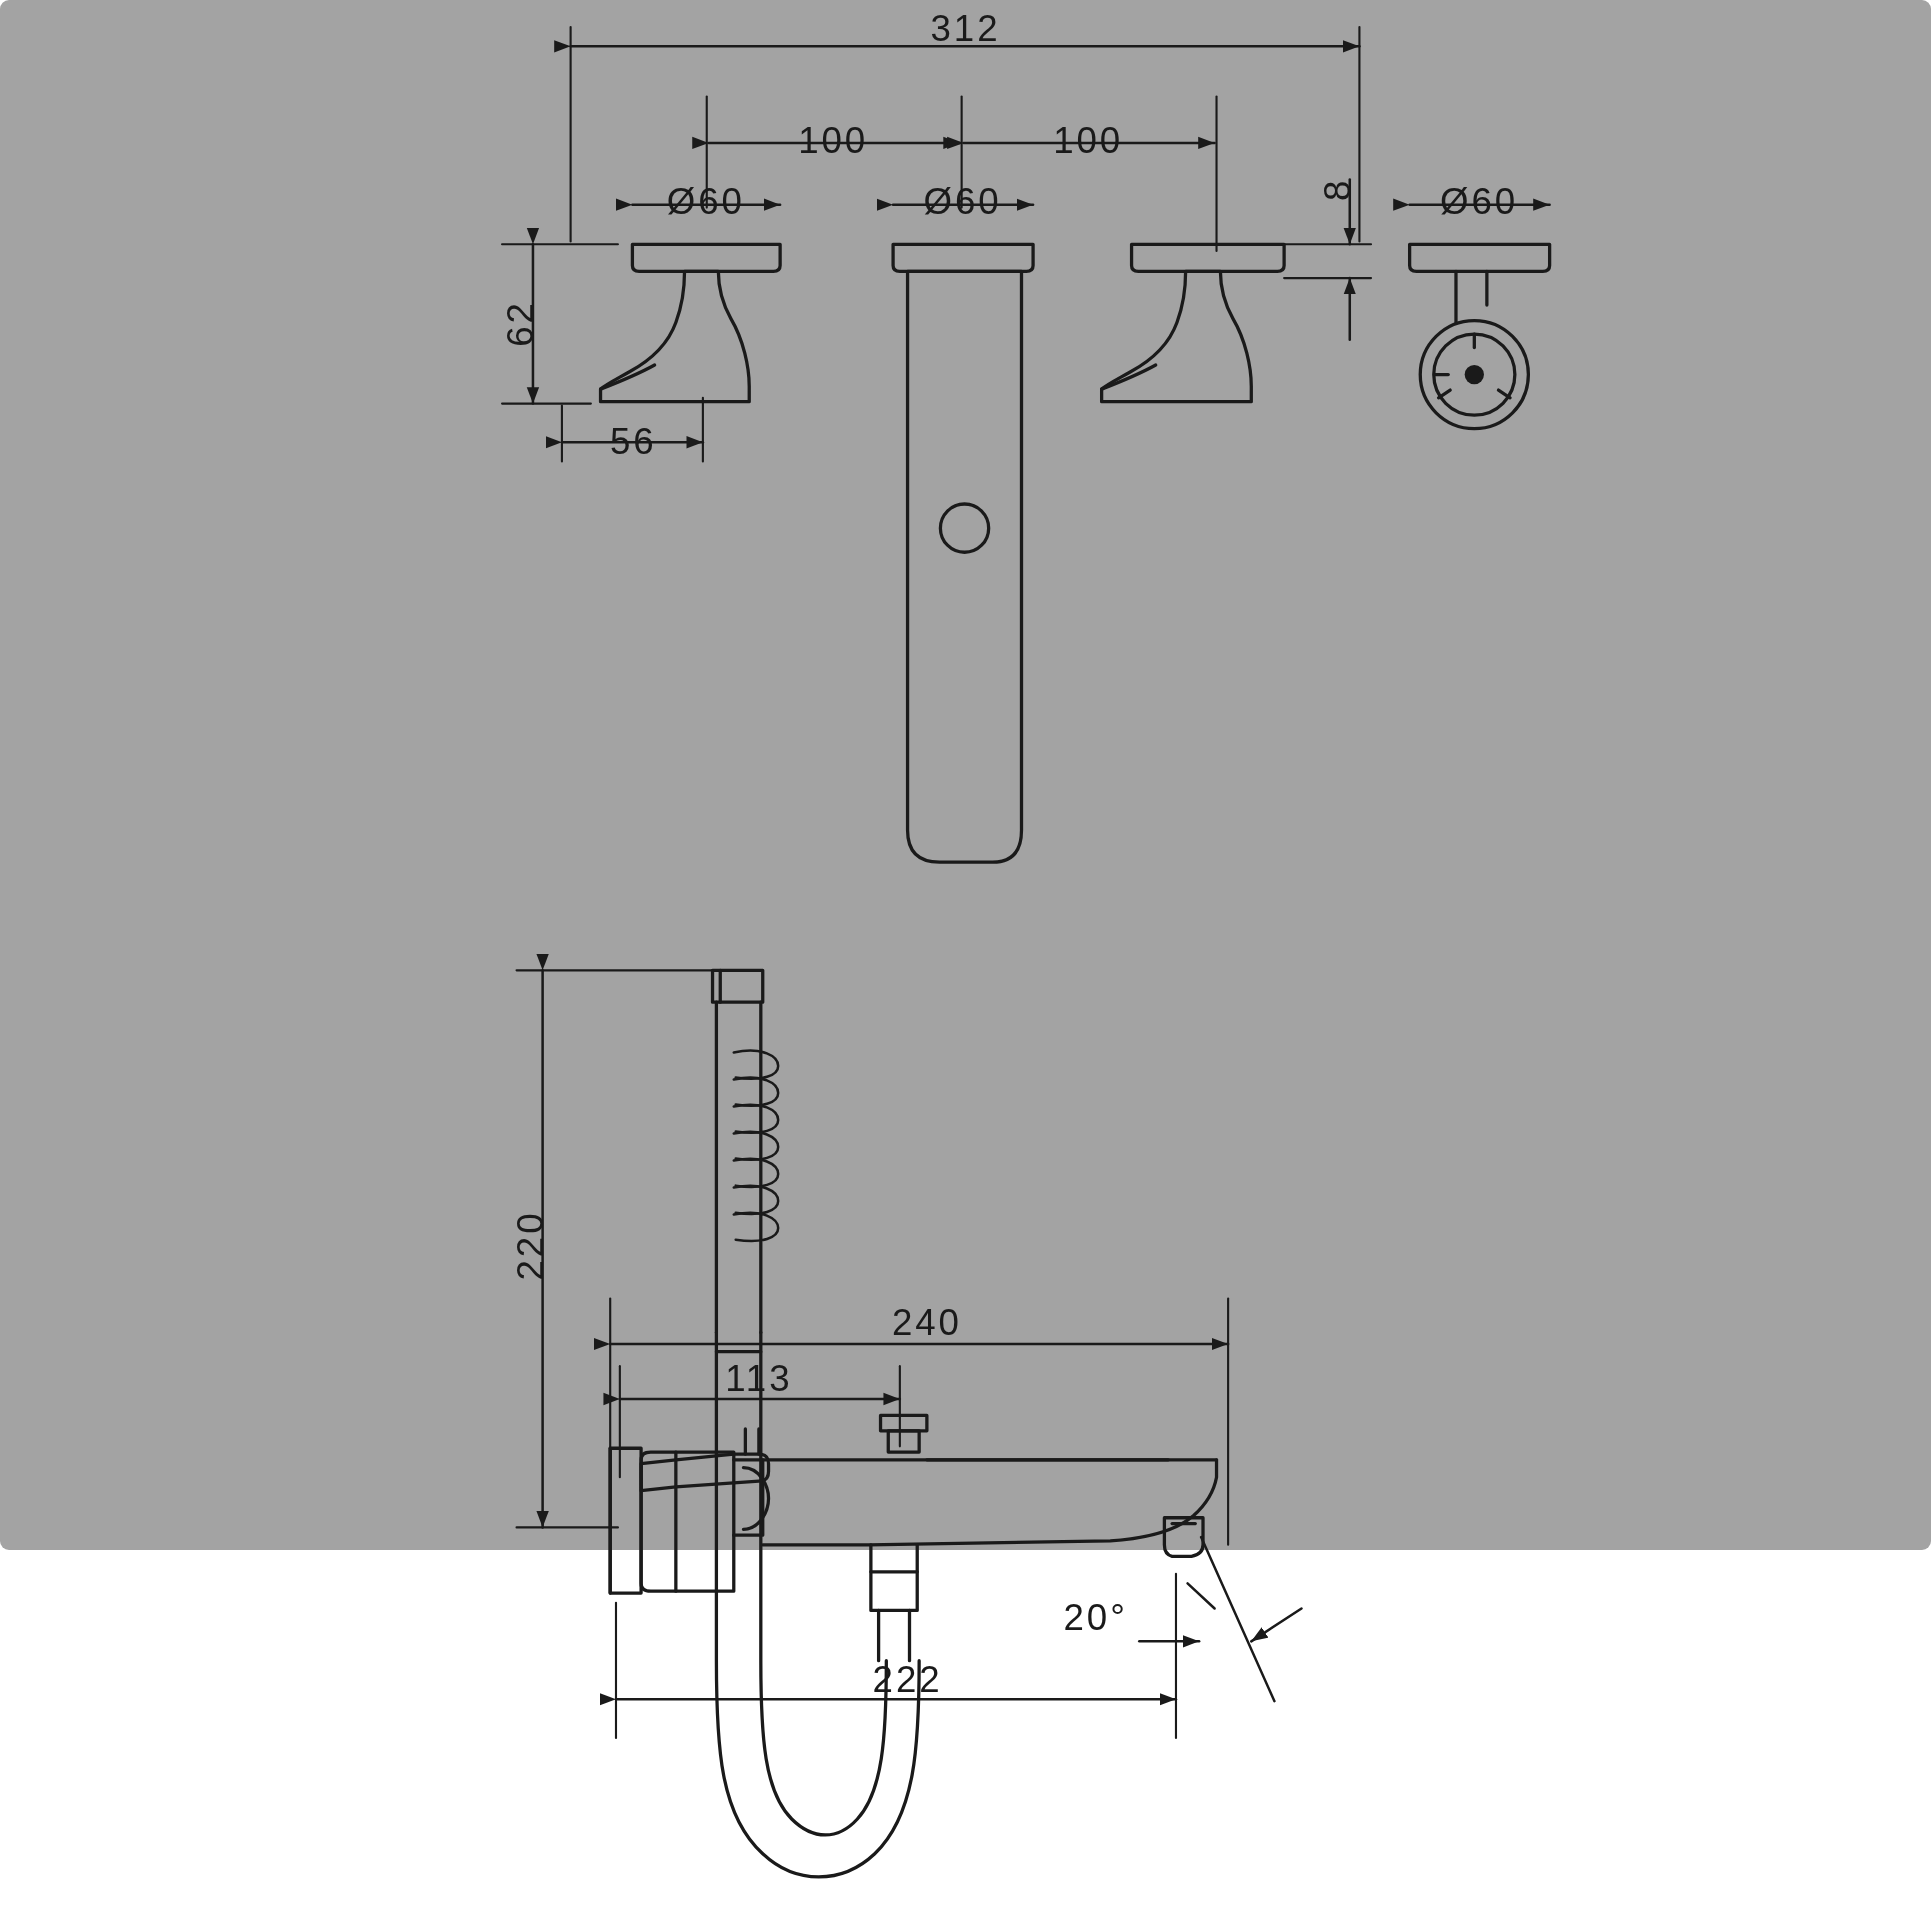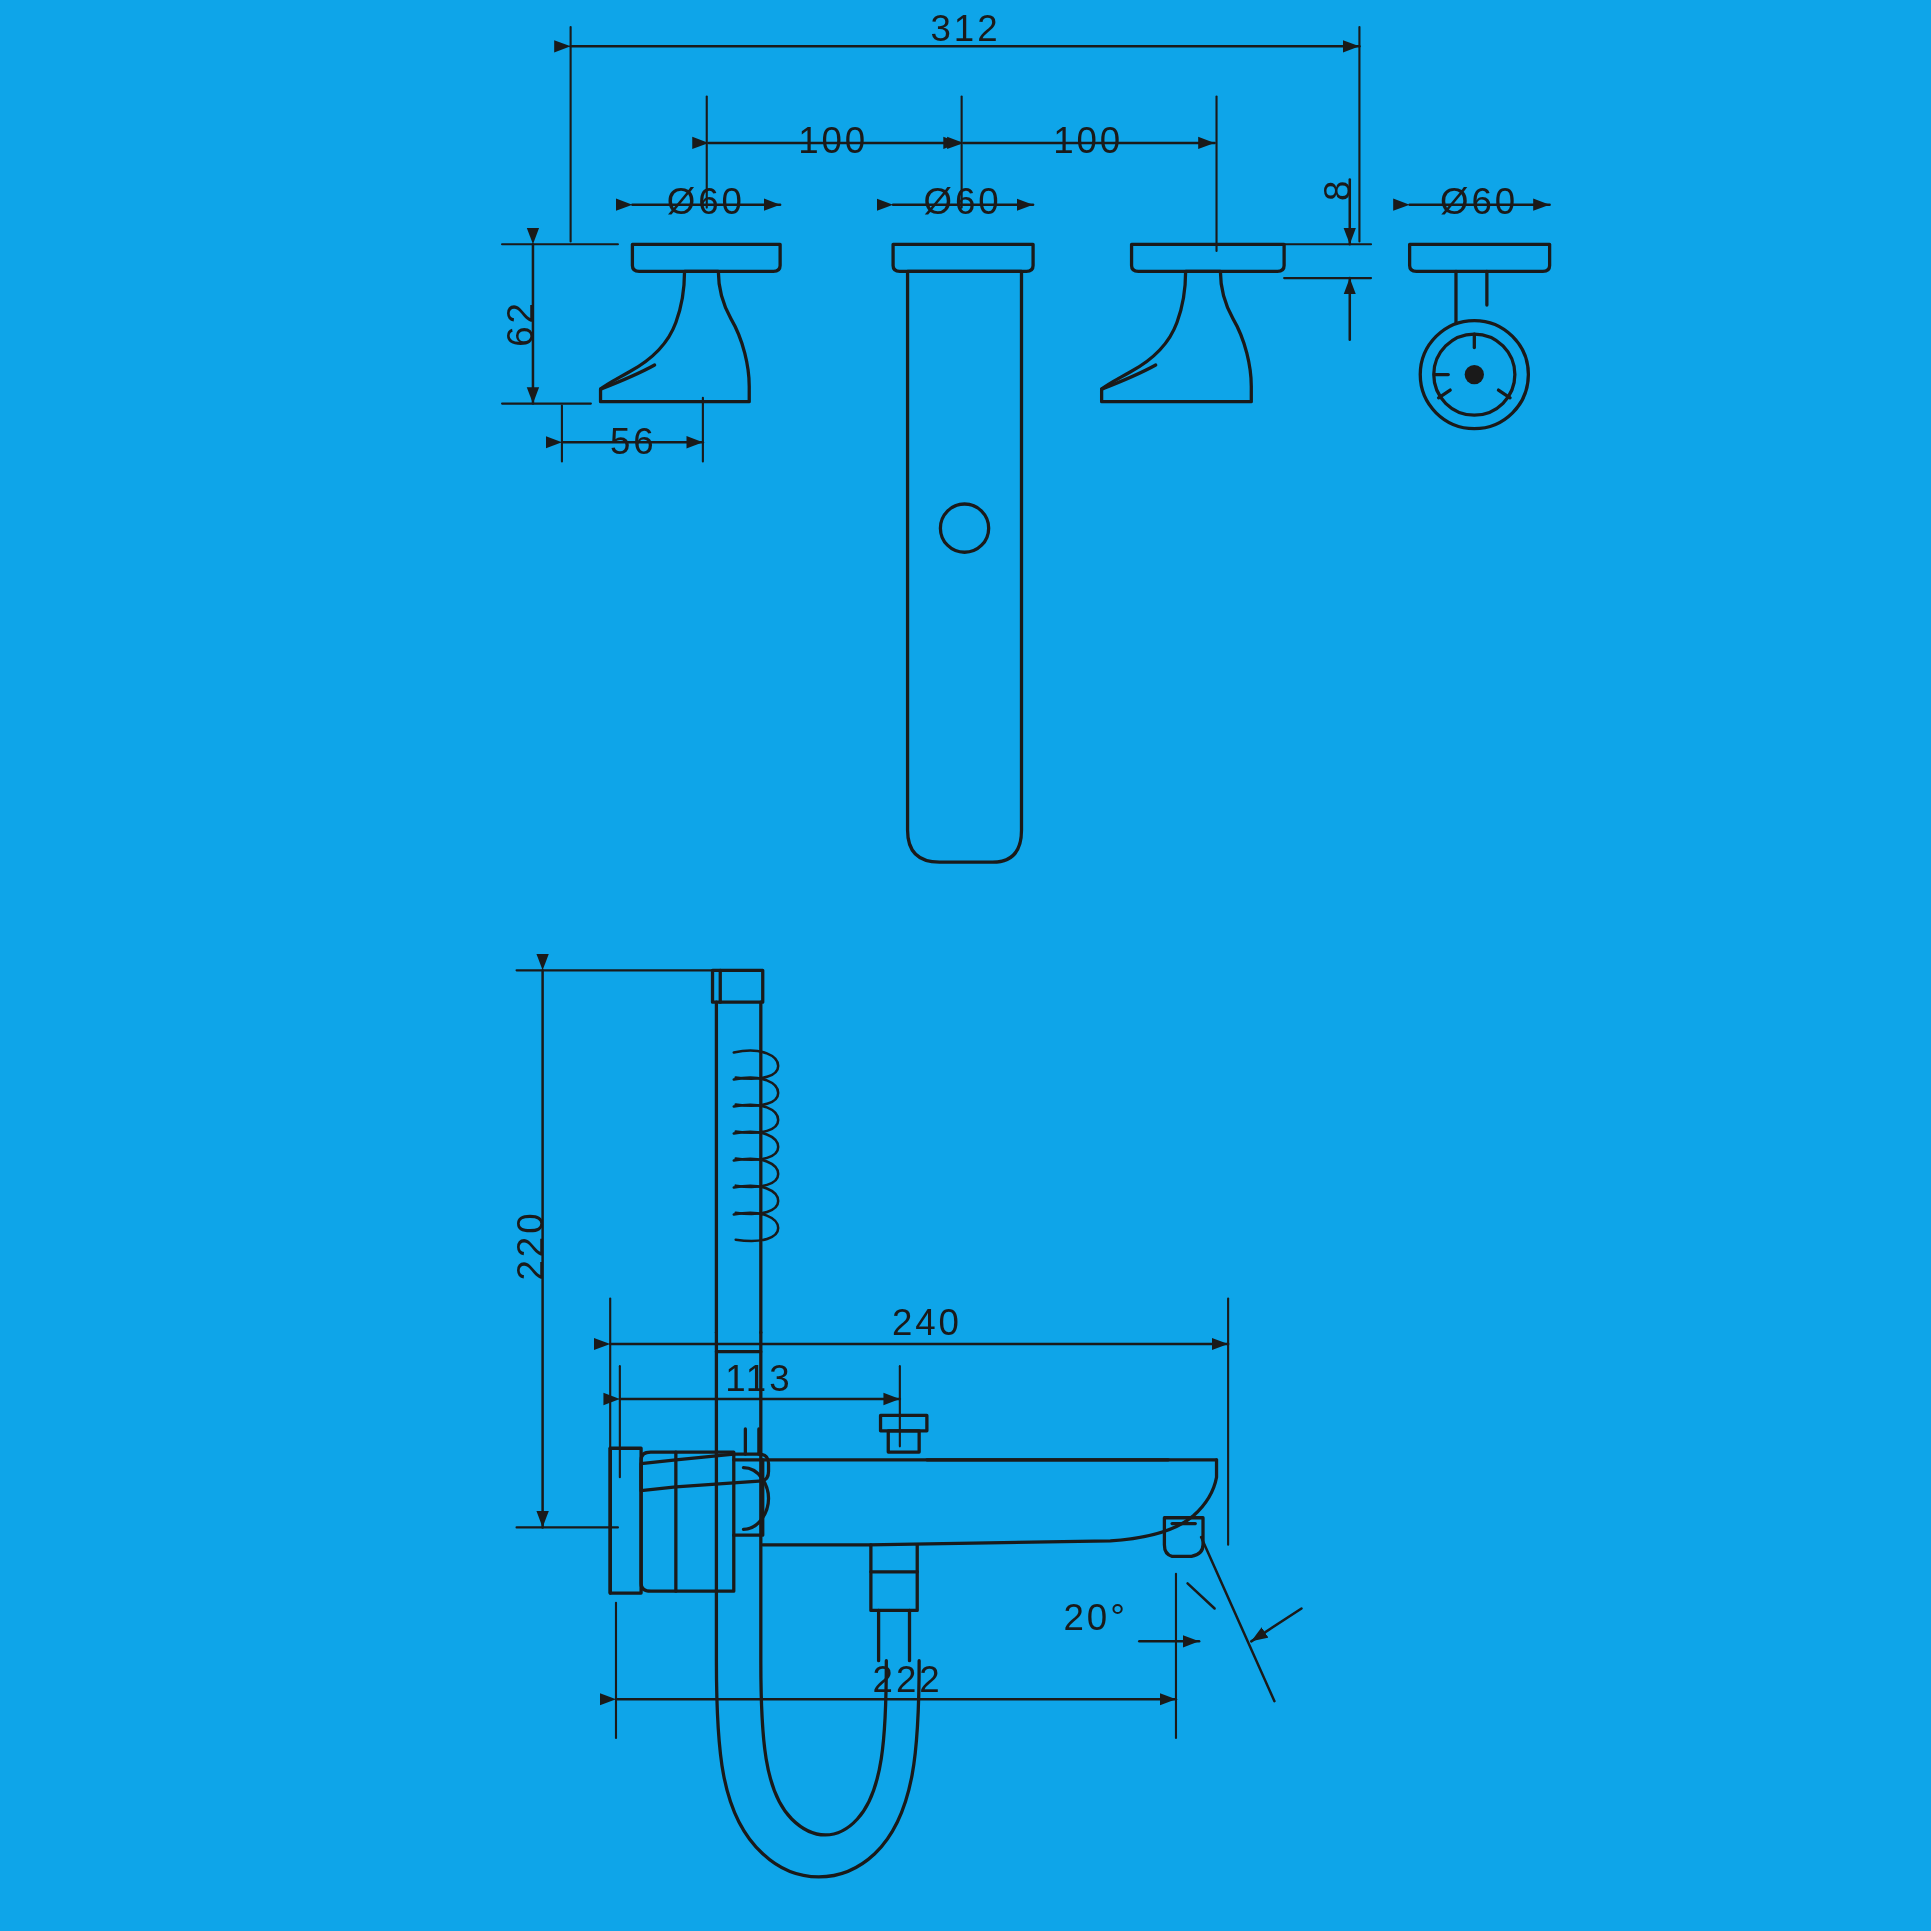--- a/index.html
+++ b/index.html
@@ -9,22 +9,23 @@
   }
   body {
     width: 1931px;
     height: 1931px;
     font-family: "Liberation Sans", sans-serif;
     overflow: hidden;
   }
   #sheet {
     position: relative;
     width: 1931px;
-    height: 1931px;
-    background: #0ea5e9;
+    height: 1550px;
+    background: #a3a3a3;
+    border-radius: 9px;
   }
   #drawing {
     position: absolute;
     left: 0;
     top: 0;
     width: 1931px;
     height: 1931px;
     display: block;
   }
   .dimtext {

